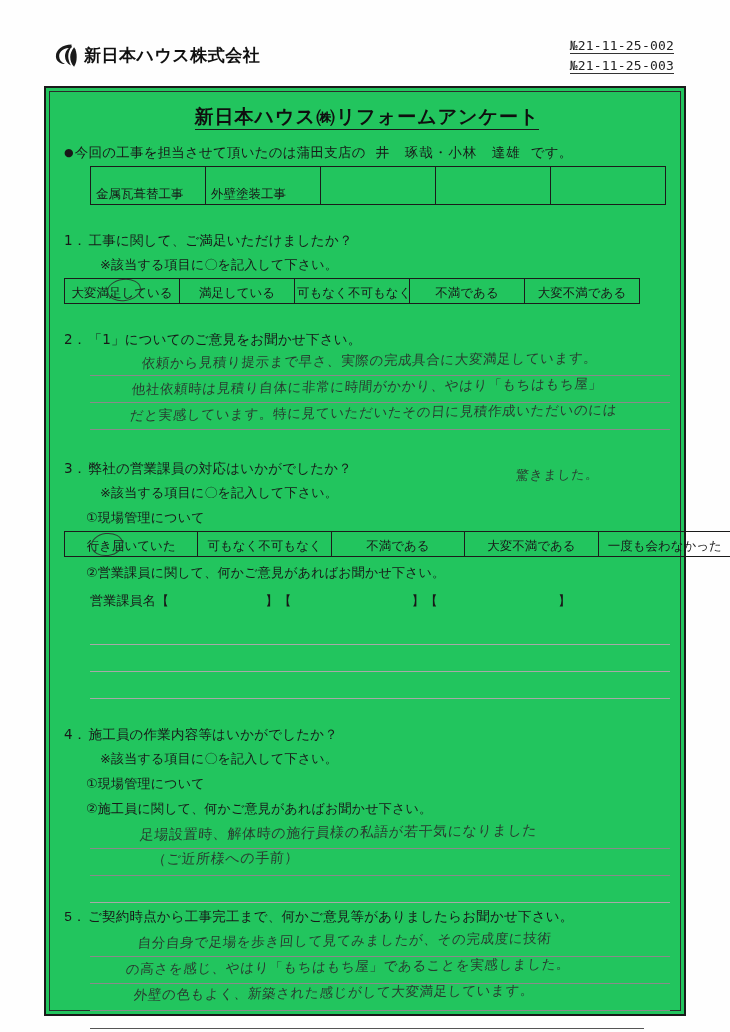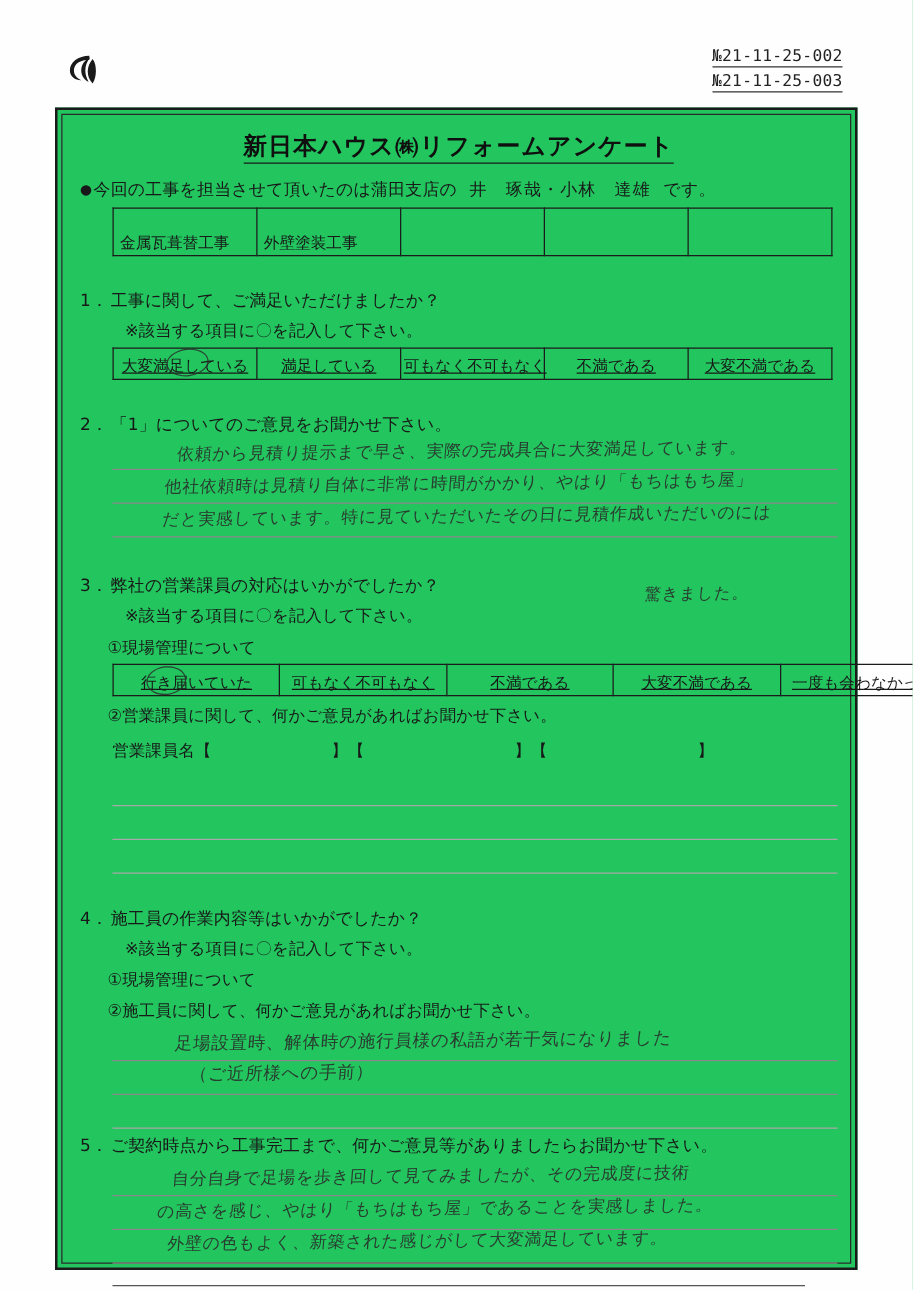--- a/index.html
+++ b/index.html
@@ -59,21 +59,21 @@
     padding:2px 2px 1px 2px;white-space:nowrap;
   }
   table.content-table{width:576px;margin-left:26px;}
   table.content-table td{height:34px;text-align:left;padding-left:5px;font-size:12.5px;}
 
   .q{font-size:13.5px;margin-top:27px;letter-spacing:0.2px;}
   .q .num{margin-right:2px;}
   .note{font-size:13px;margin-top:6px;margin-left:36px;letter-spacing:0.2px;}
   .sub{font-size:13px;margin-top:7px;margin-left:22px;letter-spacing:0.2px;}
 
-  table.scale{margin-left:26px;margin-top:4px;text-decoration:underline;}
+  table.scale{margin-top:4px;}
   table.scale td{height:21px;font-size:12.5px;}
   table.scale-q1{width:576px;}
   table.scale-q3{width:668px;}
   table.scale-q4{width:470px;}
 
   
   .cell-rel{position:relative;}
   .ink-circle{
     position:absolute;border:1.6px solid #2b2b2b;border-radius:50%;
     transform:rotate(-7deg);pointer-events:none;opacity:.85;
@@ -109,20 +109,21 @@
 
 <div class="page">
 
   <div class="header">
     <div class="logo-wrap">
       <svg class="logo-mark" viewBox="0 0 40 40">
         <path d="M30 4 C16 4 6 12 6 22 C6 29 12 34 20 34 C14 31 11 27 11 22 C11 14 19 9 30 9 Z" fill="#1a1a1a"></path>
         <path d="M31 6 C24 9 20 15 20 22 C20 28 23 33 29 36 C26 30 25 26 25 22 C25 16 27 11 31 6 Z" fill="#1a1a1a"></path>
         <path d="M34 8 C30 13 28 18 28 23 C28 29 30 34 34 38 C37 33 38 28 38 23 C38 17 37 12 34 8 Z" fill="#1a1a1a"></path>
       </svg>
+      <div class="company-name">新日本ハウス株式会社</div>
     </div>
     <div class="docnos">
       <div class="docno">№21-11-25-002</div>
       <div class="docno">№21-11-25-003</div>
     </div>
   </div>
 
   <div class="frame">
     <div class="frame-inner"></div>
     <div class="content">
@@ -229,21 +230,21 @@
       <div class="hw-block" style="height:80px;margin-top:4px;">
         <div class="lines" style="margin-left:0;">
           <div class="rule"></div>
           <div class="rule"></div>
           <div class="rule light"></div>
         </div>
         <div class="hw hw-line" style="left:50px;top:2px;font-size:14px;">足場設置時、解体時の施行員様の私語が若干気になりました</div>
         <div class="hw hw-line" style="left:62px;top:28px;font-size:14px;">（ご近所様への手前）</div>
       </div>
 
-      <div class="q" style="margin-top:6px;">
+      <div class="q" style="margin-top:6px;font-family:Liberation Mono, monospace;">
         <span class="num">5．</span><span>ご契約時点から工事完工まで、何かご意見等がありましたらお聞かせ下さい。</span>
       </div>
 
       <div class="hw-block" style="height:84px;margin-top:4px;">
         <div class="lines" style="margin-left:0;">
           <div class="rule"></div>
           <div class="rule"></div>
           <div class="rule"></div>
         </div>
         <div class="hw hw-line" style="left:48px;top:2px;font-size:13.5px;">自分自身で足場を歩き回して見てみましたが、その完成度に技術</div>

